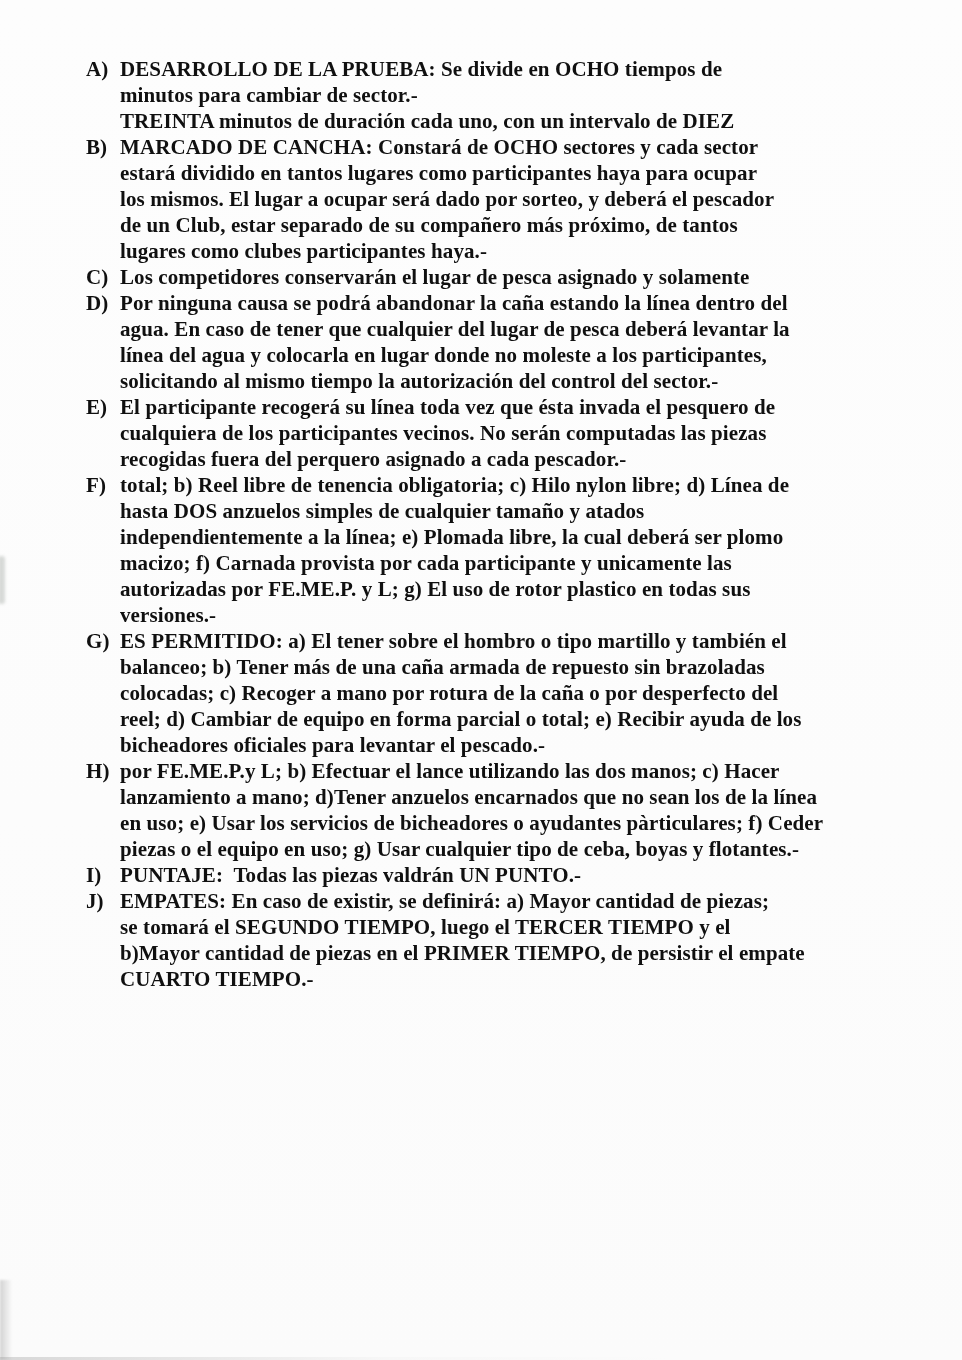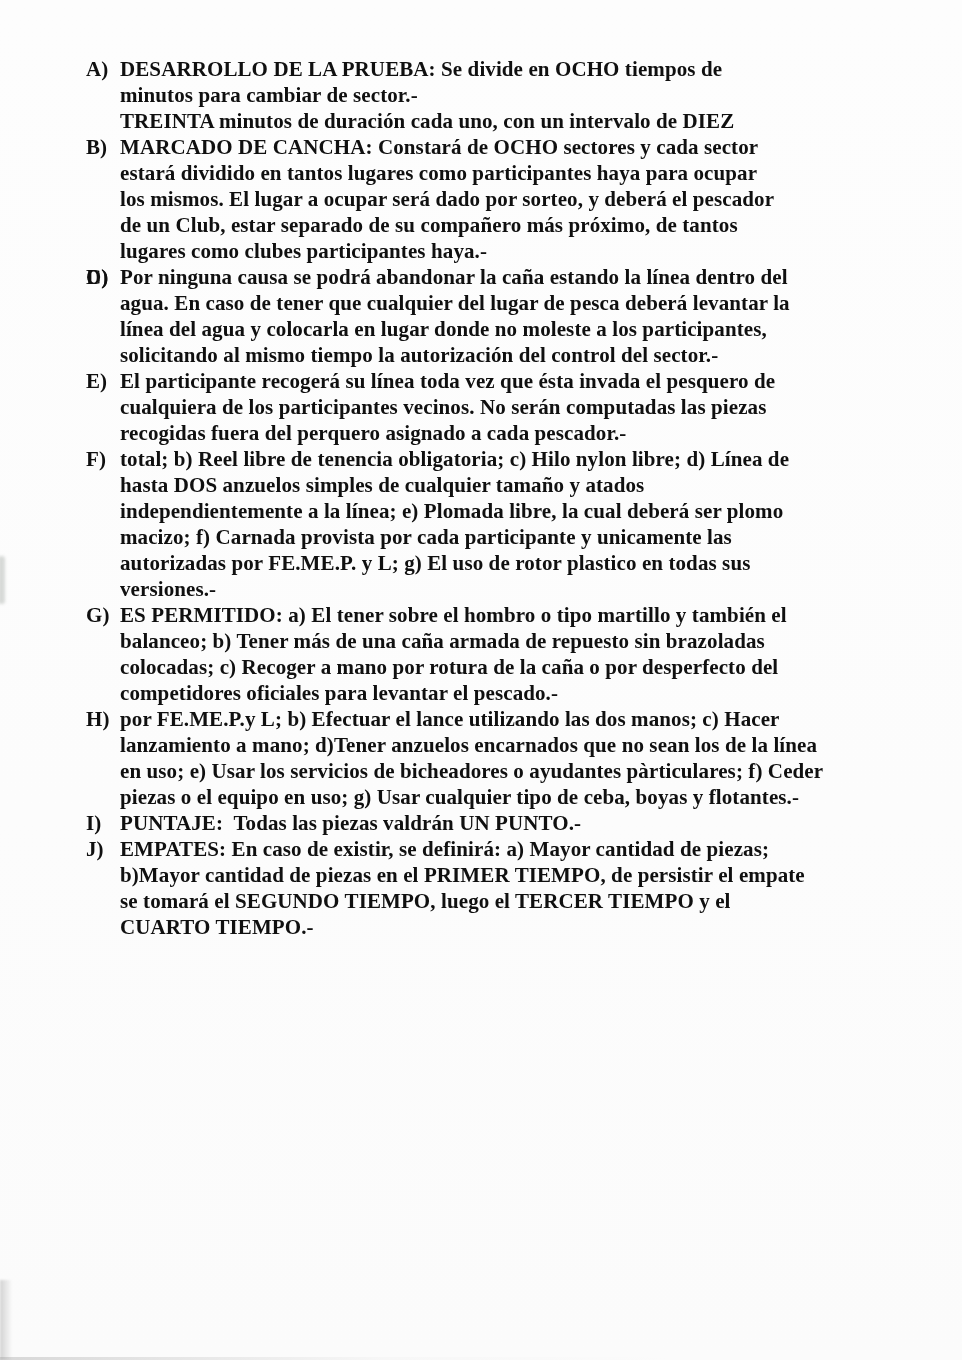--- a/index.html
+++ b/index.html
@@ -74,20 +74,21 @@
       <div class="rule-item">
         <span class="marker">B)</span>
         <div class="text-line">MARCADO DE CANCHA: Constará de OCHO sectores y cada sector</div>
         <div class="text-line">estará dividido en tantos lugares como participantes haya para ocupar</div>
         <div class="text-line">los mismos. El lugar a ocupar será dado por sorteo, y deberá el pescador</div>
         <div class="text-line">de un Club, estar separado de su compañero más próximo, de tantos</div>
         <div class="text-line">lugares como clubes participantes haya.-</div>
       </div>
       <div class="rule-item">
         <span class="marker">C)</span>
+        <div class="text-line">Los competidores conservarán el lugar de pesca asignado y solamente</div>
       </div>
       <div class="rule-item">
         <span class="marker">D)</span>
         <div class="text-line">Por ninguna causa se podrá abandonar la caña estando la línea dentro del</div>
         <div class="text-line">agua. En caso de tener que cualquier del lugar de pesca deberá levantar la</div>
         <div class="text-line">línea del agua y colocarla en lugar donde no moleste a los participantes,</div>
         <div class="text-line">solicitando al mismo tiempo la autorización del control del sector.-</div>
       </div>
       <div class="rule-item">
         <span class="marker">E)</span>
@@ -102,37 +103,38 @@
         <div class="text-line">independientemente a la línea; e) Plomada libre, la cual deberá ser plomo</div>
         <div class="text-line">macizo; f) Carnada provista por cada participante y unicamente las</div>
         <div class="text-line">autorizadas por FE.ME.P. y L; g) El uso de rotor plastico en todas sus</div>
         <div class="text-line">versiones.-</div>
       </div>
       <div class="rule-item">
         <span class="marker">G)</span>
         <div class="text-line">ES PERMITIDO: a) El tener sobre el hombro o tipo martillo y también el</div>
         <div class="text-line">balanceo; b) Tener más de una caña armada de repuesto sin brazoladas</div>
         <div class="text-line">colocadas; c) Recoger a mano por rotura de la caña o por desperfecto del</div>
-        <div class="text-line">competidores oficiales para levantar el pescado.-</div>
+        <div class="text-line">reel; d) Cambiar de equipo en forma parcial o total; e) Recibir ayuda de los</div>
+        <div class="text-line">bicheadores oficiales para levantar el pescado.-</div>
       </div>
       <div class="rule-item">
         <span class="marker">H)</span>
         <div class="text-line">por FE.ME.P.y L; b) Efectuar el lance utilizando las dos manos; c) Hacer</div>
         <div class="text-line">lanzamiento a mano; d)Tener anzuelos encarnados que no sean los de la línea</div>
         <div class="text-line">en uso; e) Usar los servicios de bicheadores o ayudantes pàrticulares; f) Ceder</div>
         <div class="text-line">piezas o el equipo en uso; g) Usar cualquier tipo de ceba, boyas y flotantes.-</div>
       </div>
       <div class="rule-item">
         <span class="marker">I)</span>
         <div class="text-line">PUNTAJE:  Todas las piezas valdrán UN PUNTO.-</div>
       </div>
       <div class="rule-item">
         <span class="marker">J)</span>
         <div class="text-line">EMPATES: En caso de existir, se definirá: a) Mayor cantidad de piezas;</div>
+        <div class="text-line">se tomará el SEGUNDO TIEMPO, luego el TERCER TIEMPO y el</div>
         <div class="text-line">b)Mayor cantidad de piezas en el PRIMER TIEMPO, de persistir el empate</div>
-        <div class="text-line">se tomará el SEGUNDO TIEMPO, luego el TERCER TIEMPO y el</div>
         <div class="text-line">CUARTO TIEMPO.-</div>
       </div>
     </div>
   <div class="artifact-left-edge"></div>
   <div class="artifact-bottom-corner"></div>
   <div class="artifact-bottom-line"></div>
 </div>
 
 </body></html>

